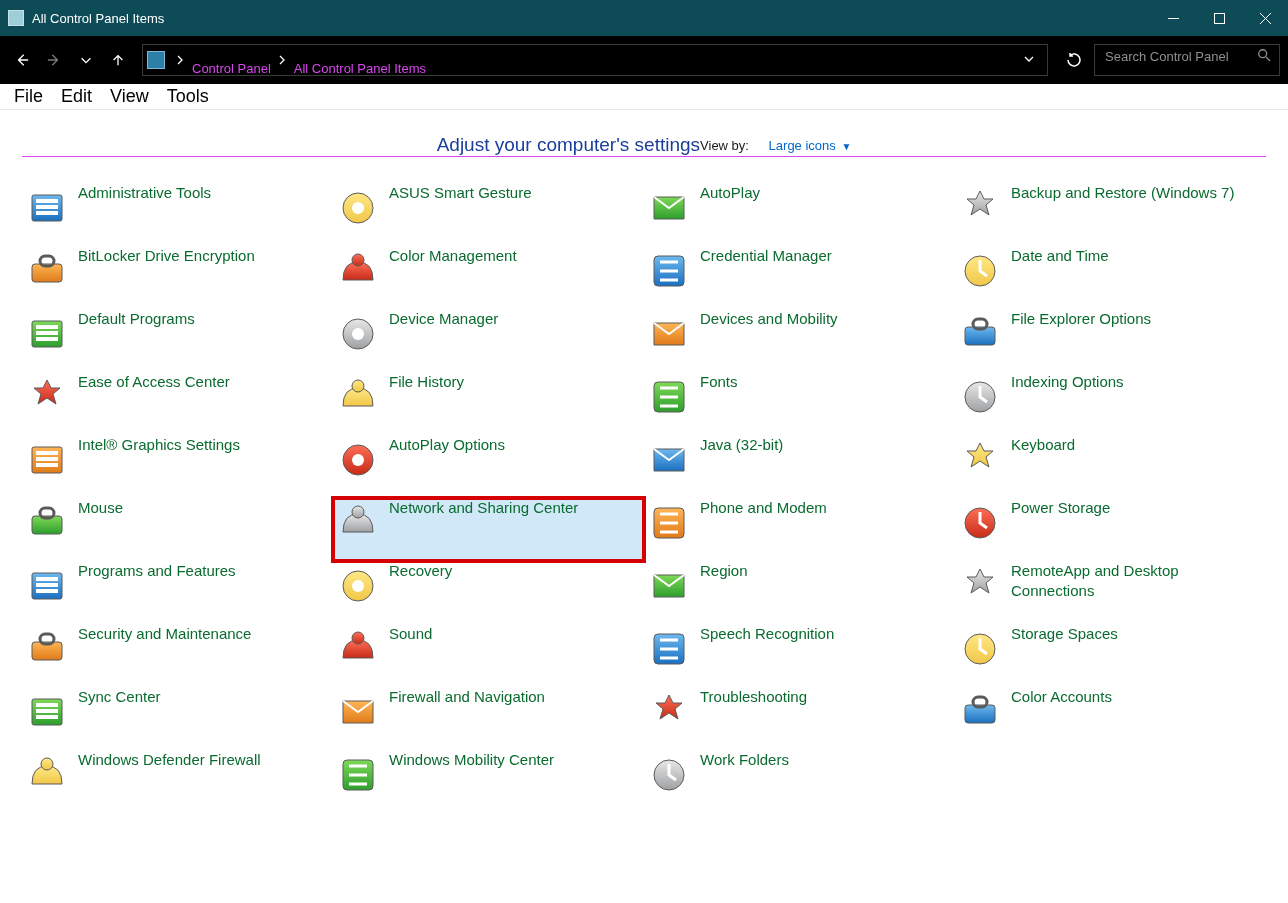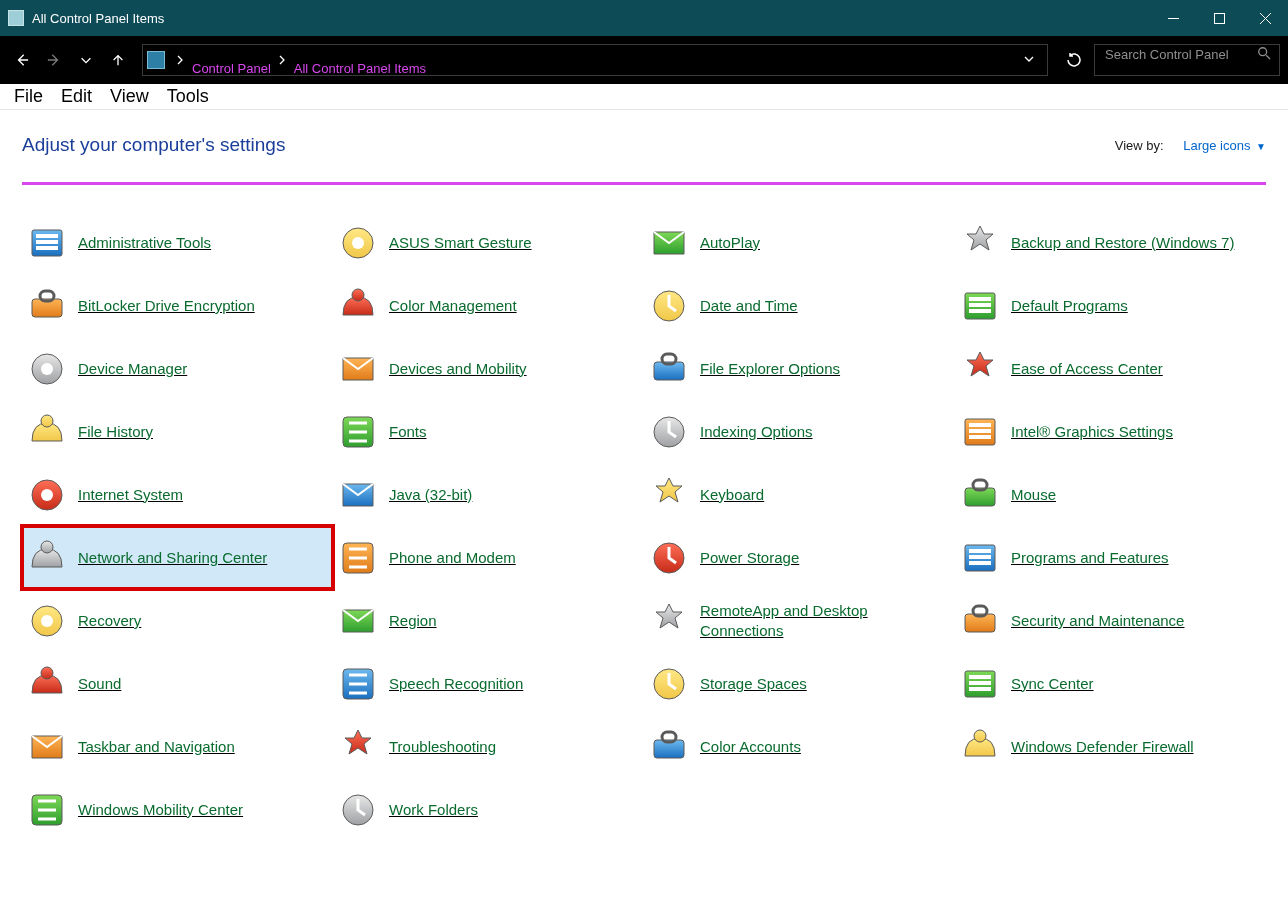--- a/index.html
+++ b/index.html
@@ -25,44 +25,44 @@
   .nav-btn svg { width:14px; height:14px; stroke:#fff; stroke-width:1.5; fill:none; }
   .nav-btn.disabled svg { stroke:#7a7a7a; }
   .addr-box { flex:1; height:32px; border:1px solid #3a3a3a; display:flex; align-items:center;
     margin:0 6px; padding:0 4px; }
   .addr-icon { width:18px; height:18px; background:#2e7fa5; border:1px solid #79b9d4; margin-right:6px; }
   .bc-sep { margin:0 6px; display:flex; }
   .bc-item { color:#d946ef; font-size:13px; padding:2px 2px;margin-top:16px; }
   .addr-tail { margin-left:auto; display:flex; gap:10px; padding-right:8px; }
   .refresh-btn { width:32px; height:32px; display:flex; align-items:center; justify-content:center; }
   .refresh-btn svg { width:16px; height:16px; stroke:#fff; stroke-width:1.5; fill:none; }
-  .search-box { width:186px; height:32px; border:1px solid #3a3a3a; display:flex; align-items:flex-end;
-    padding:12px 8px; color:#8f8f8f; font-size:13px; justify-content:space-between; }
+  .search-box { width:186px; height:32px; border:1px solid #3a3a3a; display:flex; align-items:flex-start;
+    padding:3px 8px; color:#8f8f8f; font-size:13px; justify-content:space-between; }
   .search-box input { background:transparent; border:none; outline:none; color:#fff; width:140px; font-size:13px; }
   .search-box input::placeholder { color:#8f8f8f; }
   .search-box svg { width:14px; height:14px; stroke:#8f8f8f; stroke-width:1.5; fill:none; }
 
   
   .menubar { height:26px; background:#fff; display:flex; align-items:center; padding:0 6px; gap:2px;
     border-bottom:1px solid #e6e6e6; font-size:18px; }
   .menu-item { padding:3px 8px; }
 
   
   .content { padding:24px 22px 0 22px; }
-  .content-top { display:flex; align-items:center; justify-content:space-between; padding-bottom:26px;
-    border-bottom:3px solid #d946ef; }
+  .content-top { display:flex; align-items:center; justify-content:center; 
+    border-bottom:1px solid #d946ef; }
   .page-heading { color:#1a3e99; font-size:19px; }
   .viewby { font-size:13px; color:#1a1a1a; }
   .viewby .link { color:#0066cc; margin-left:16px; }
   .viewby .dd { color:#0066cc; font-size:10px; margin-left:2px; }
 
   
   .grid { display:grid; grid-template-columns: repeat(4, 1fr); column-gap:0; row-gap:0;
     padding:26px 0 0 0; }
-  .cp-item { display:flex; align-items:center; height:63px; padding:0 2px 0 0; cursor:pointer; position:relative;text-decoration:underline; }
+  .cp-item { display:flex; align-items:flex-start; height:63px; padding:0 2px 0 0; cursor:pointer; position:relative; }
   .cp-ico { width:50px; height:50px; margin-right:6px; display:flex; align-items:center; justify-content:center; flex:0 0 50px; }
   .cp-ico svg { width:42px; height:42px; }
   .cp-label { color:#0a6b2f; font-size:15px; line-height:1.3; max-width:230px; }
 
   .cp-item.highlight { background:#d1e8f8; outline:4px solid #d60000; outline-offset:-2px; }
 </style>
 </head>
 <body>
 
 <div class="titlebar">
@@ -216,20 +216,29 @@
           <svg viewBox="0 0 42 42">
             <path d="M6 30 q0 -18 15 -18 t15 18 z" fill="url(#g-red)" stroke="#5a5a5a"></path>
             <circle cx="21" cy="10" r="6" fill="url(#g-red)" stroke="#5a5a5a"></circle>
           </svg>
         </div>
         <div class="cp-label">Color Management</div>
       </div>
       <div class="cp-item">
         <div class="cp-ico">
           <svg viewBox="0 0 42 42">
+            <rect x="6" y="6" width="30" height="30" rx="4" fill="url(#g-blue)" stroke="#5a5a5a"></rect>
+            <path d="M12 12 h18 M12 21 h18 M12 30 h18" stroke="#fff" stroke-width="3"></path>
+          </svg>
+        </div>
+        <div class="cp-label">Credential Manager</div>
+      </div>
+      <div class="cp-item">
+        <div class="cp-ico">
+          <svg viewBox="0 0 42 42">
             <circle cx="21" cy="21" r="15" fill="url(#g-yellow)" stroke="#5a5a5a"></circle>
             <path d="M21 10 v11 l7 5" stroke="#fff" stroke-width="3" fill="none"></path>
           </svg>
         </div>
         <div class="cp-label">Date and Time</div>
       </div>
       <div class="cp-item">
         <div class="cp-ico">
           <svg viewBox="0 0 42 42">
             <rect x="6" y="8" width="30" height="26" rx="2" fill="url(#g-green)" stroke="#5a5a5a"></rect>
@@ -313,21 +322,21 @@
         </div>
         <div class="cp-label">Intel® Graphics Settings</div>
       </div>
       <div class="cp-item">
         <div class="cp-ico">
           <svg viewBox="0 0 42 42">
             <circle cx="21" cy="21" r="15" fill="url(#g-red)" stroke="#5a5a5a"></circle>
             <circle cx="21" cy="21" r="6" fill="#fff"></circle>
           </svg>
         </div>
-        <div class="cp-label">Internet System</div>
+        <div class="cp-label">AutoPlay Options</div>
       </div>
       <div class="cp-item">
         <div class="cp-ico">
           <svg viewBox="0 0 42 42">
             <path d="M6 10 h30 v22 h-30 z" fill="url(#g-blue)" stroke="#5a5a5a"></path>
             <path d="M6 10 l15 11 l15 -11" fill="none" stroke="#fff" stroke-width="2"></path>
           </svg>
         </div>
         <div class="cp-label">Java (32-bit)</div>
       </div>
@@ -459,21 +468,21 @@
         </div>
         <div class="cp-label">Sync Center</div>
       </div>
       <div class="cp-item">
         <div class="cp-ico">
           <svg viewBox="0 0 42 42">
             <path d="M6 10 h30 v22 h-30 z" fill="url(#g-orange)" stroke="#5a5a5a"></path>
             <path d="M6 10 l15 11 l15 -11" fill="none" stroke="#fff" stroke-width="2"></path>
           </svg>
         </div>
-        <div class="cp-label">Taskbar and Navigation</div>
+        <div class="cp-label">Firewall and Navigation</div>
       </div>
       <div class="cp-item">
         <div class="cp-ico">
           <svg viewBox="0 0 42 42">
             <path d="M21 4 l4 8 h9 l-7 6 3 10 -9 -6 -9 6 3 -10 -7 -6 h9 z" fill="url(#g-red)" stroke="#5a5a5a"></path>
           </svg>
         </div>
         <div class="cp-label">Troubleshooting</div>
       </div>
       <div class="cp-item">

